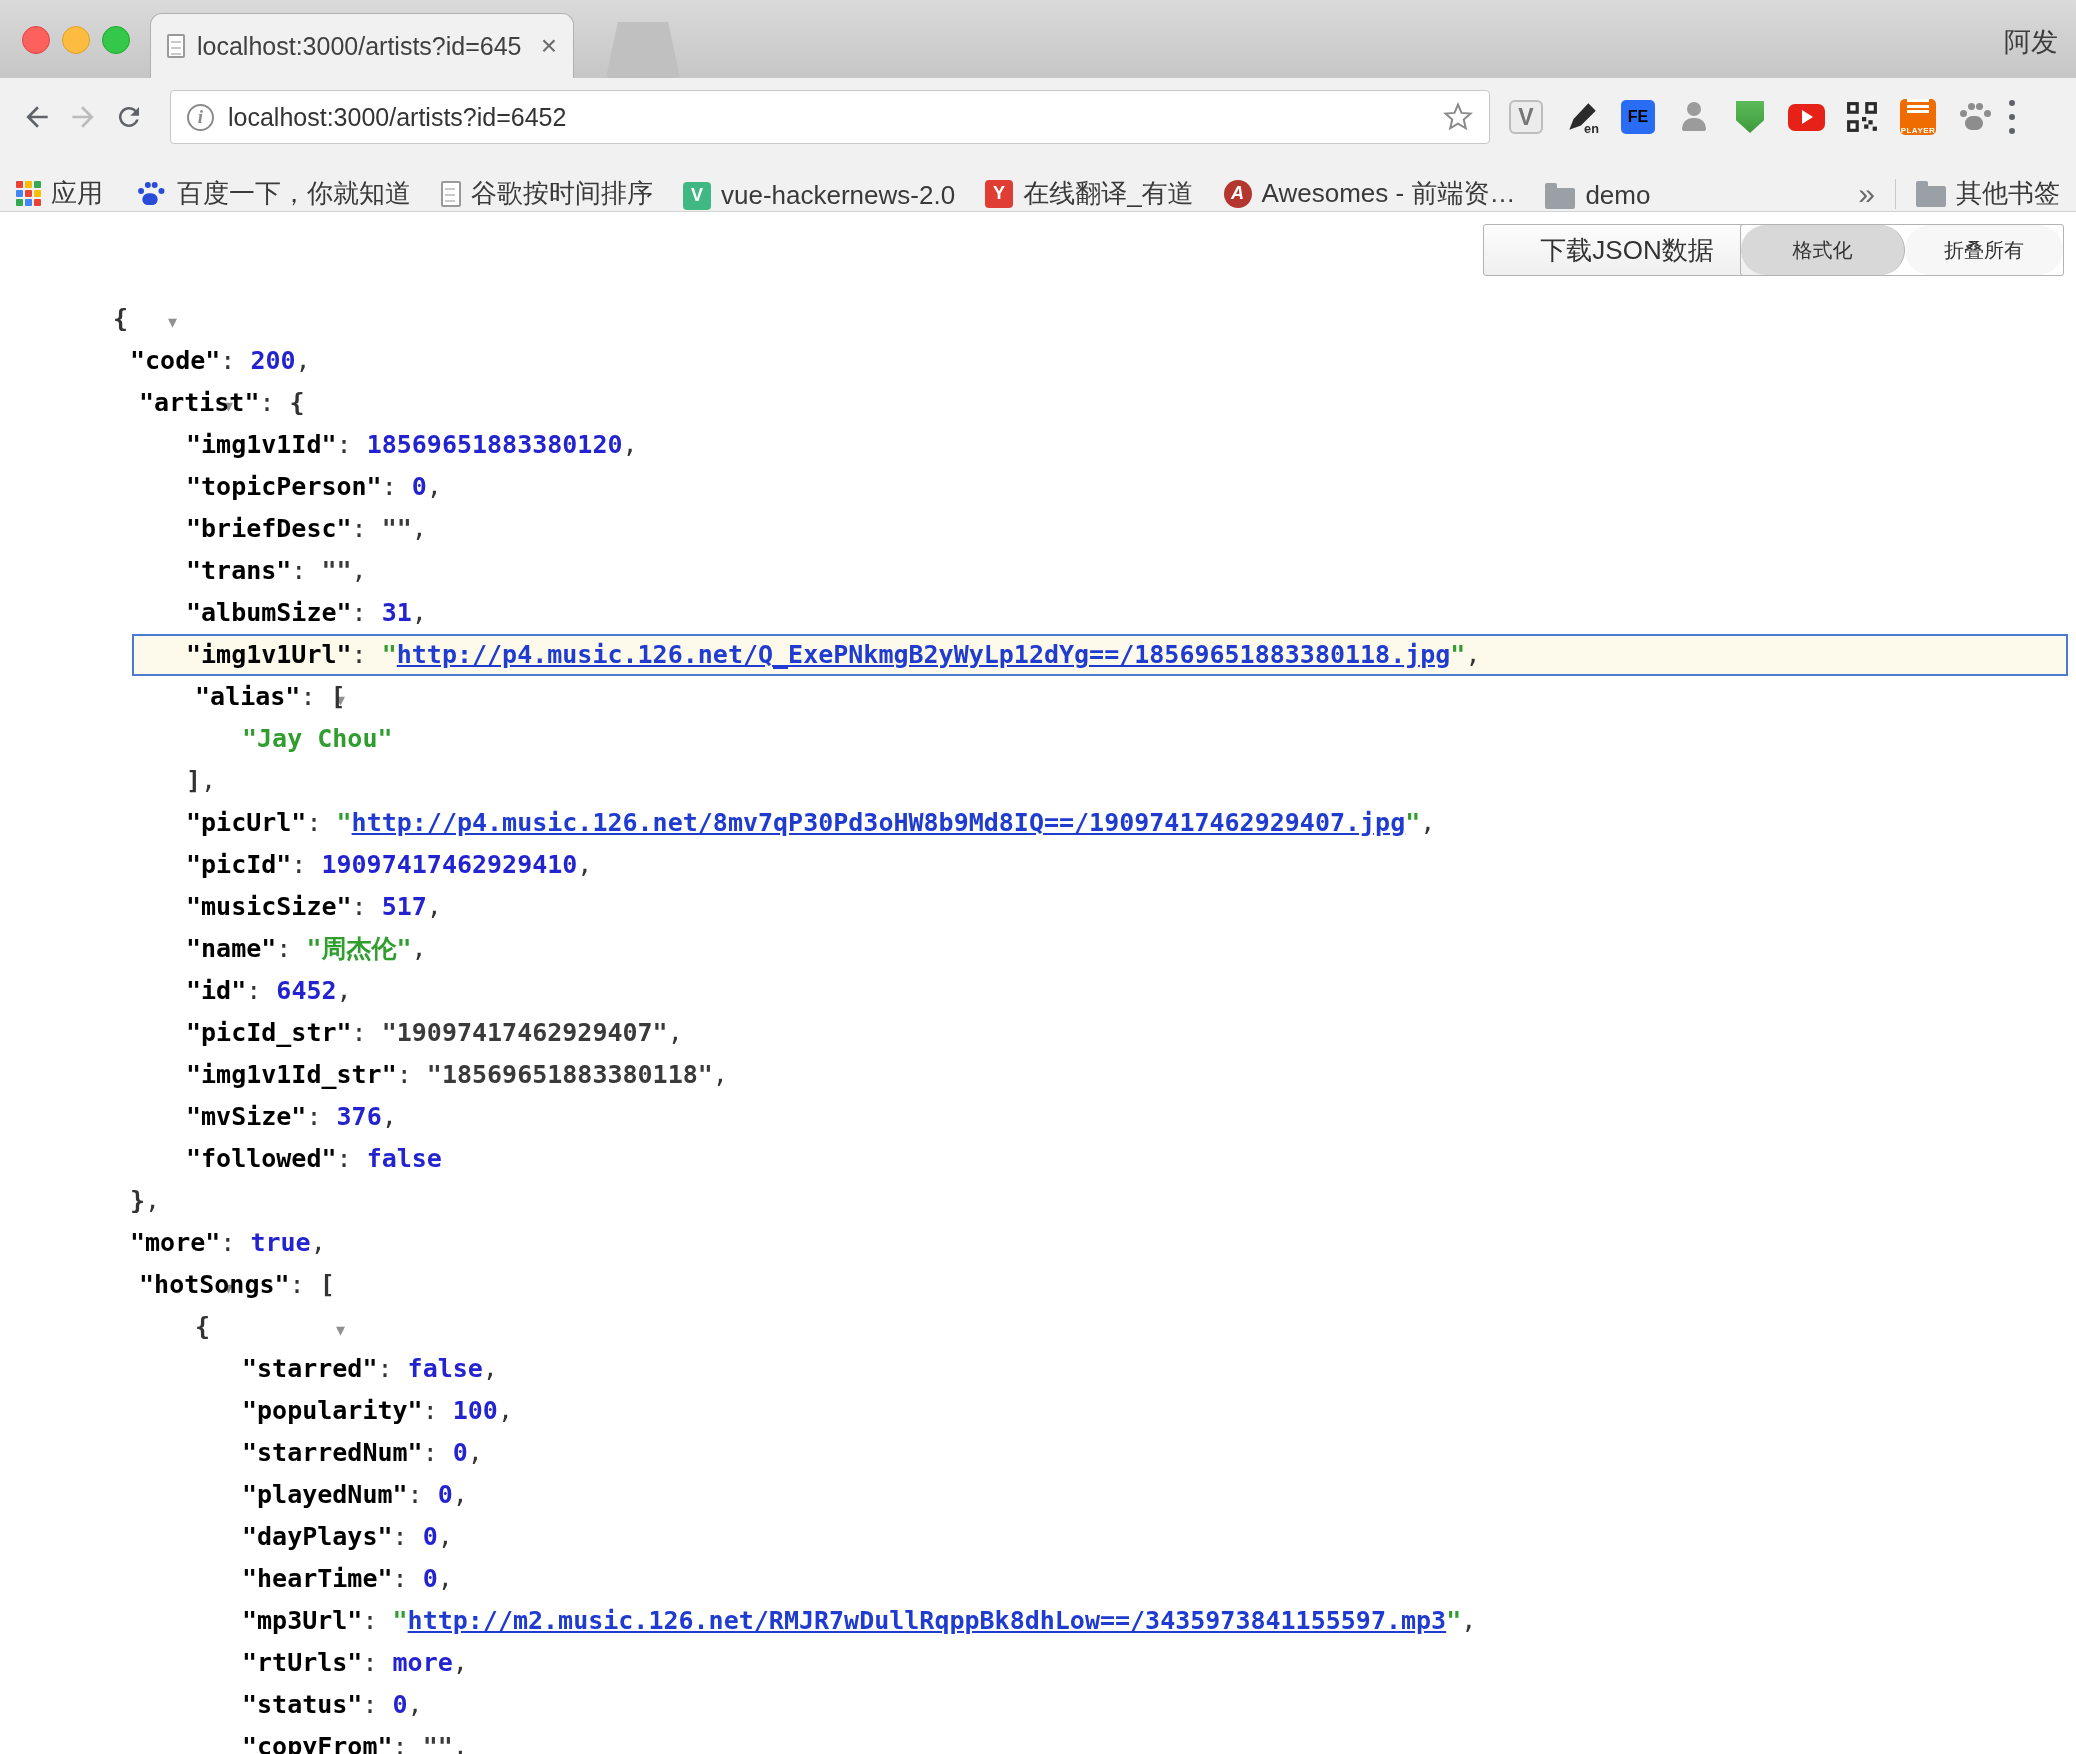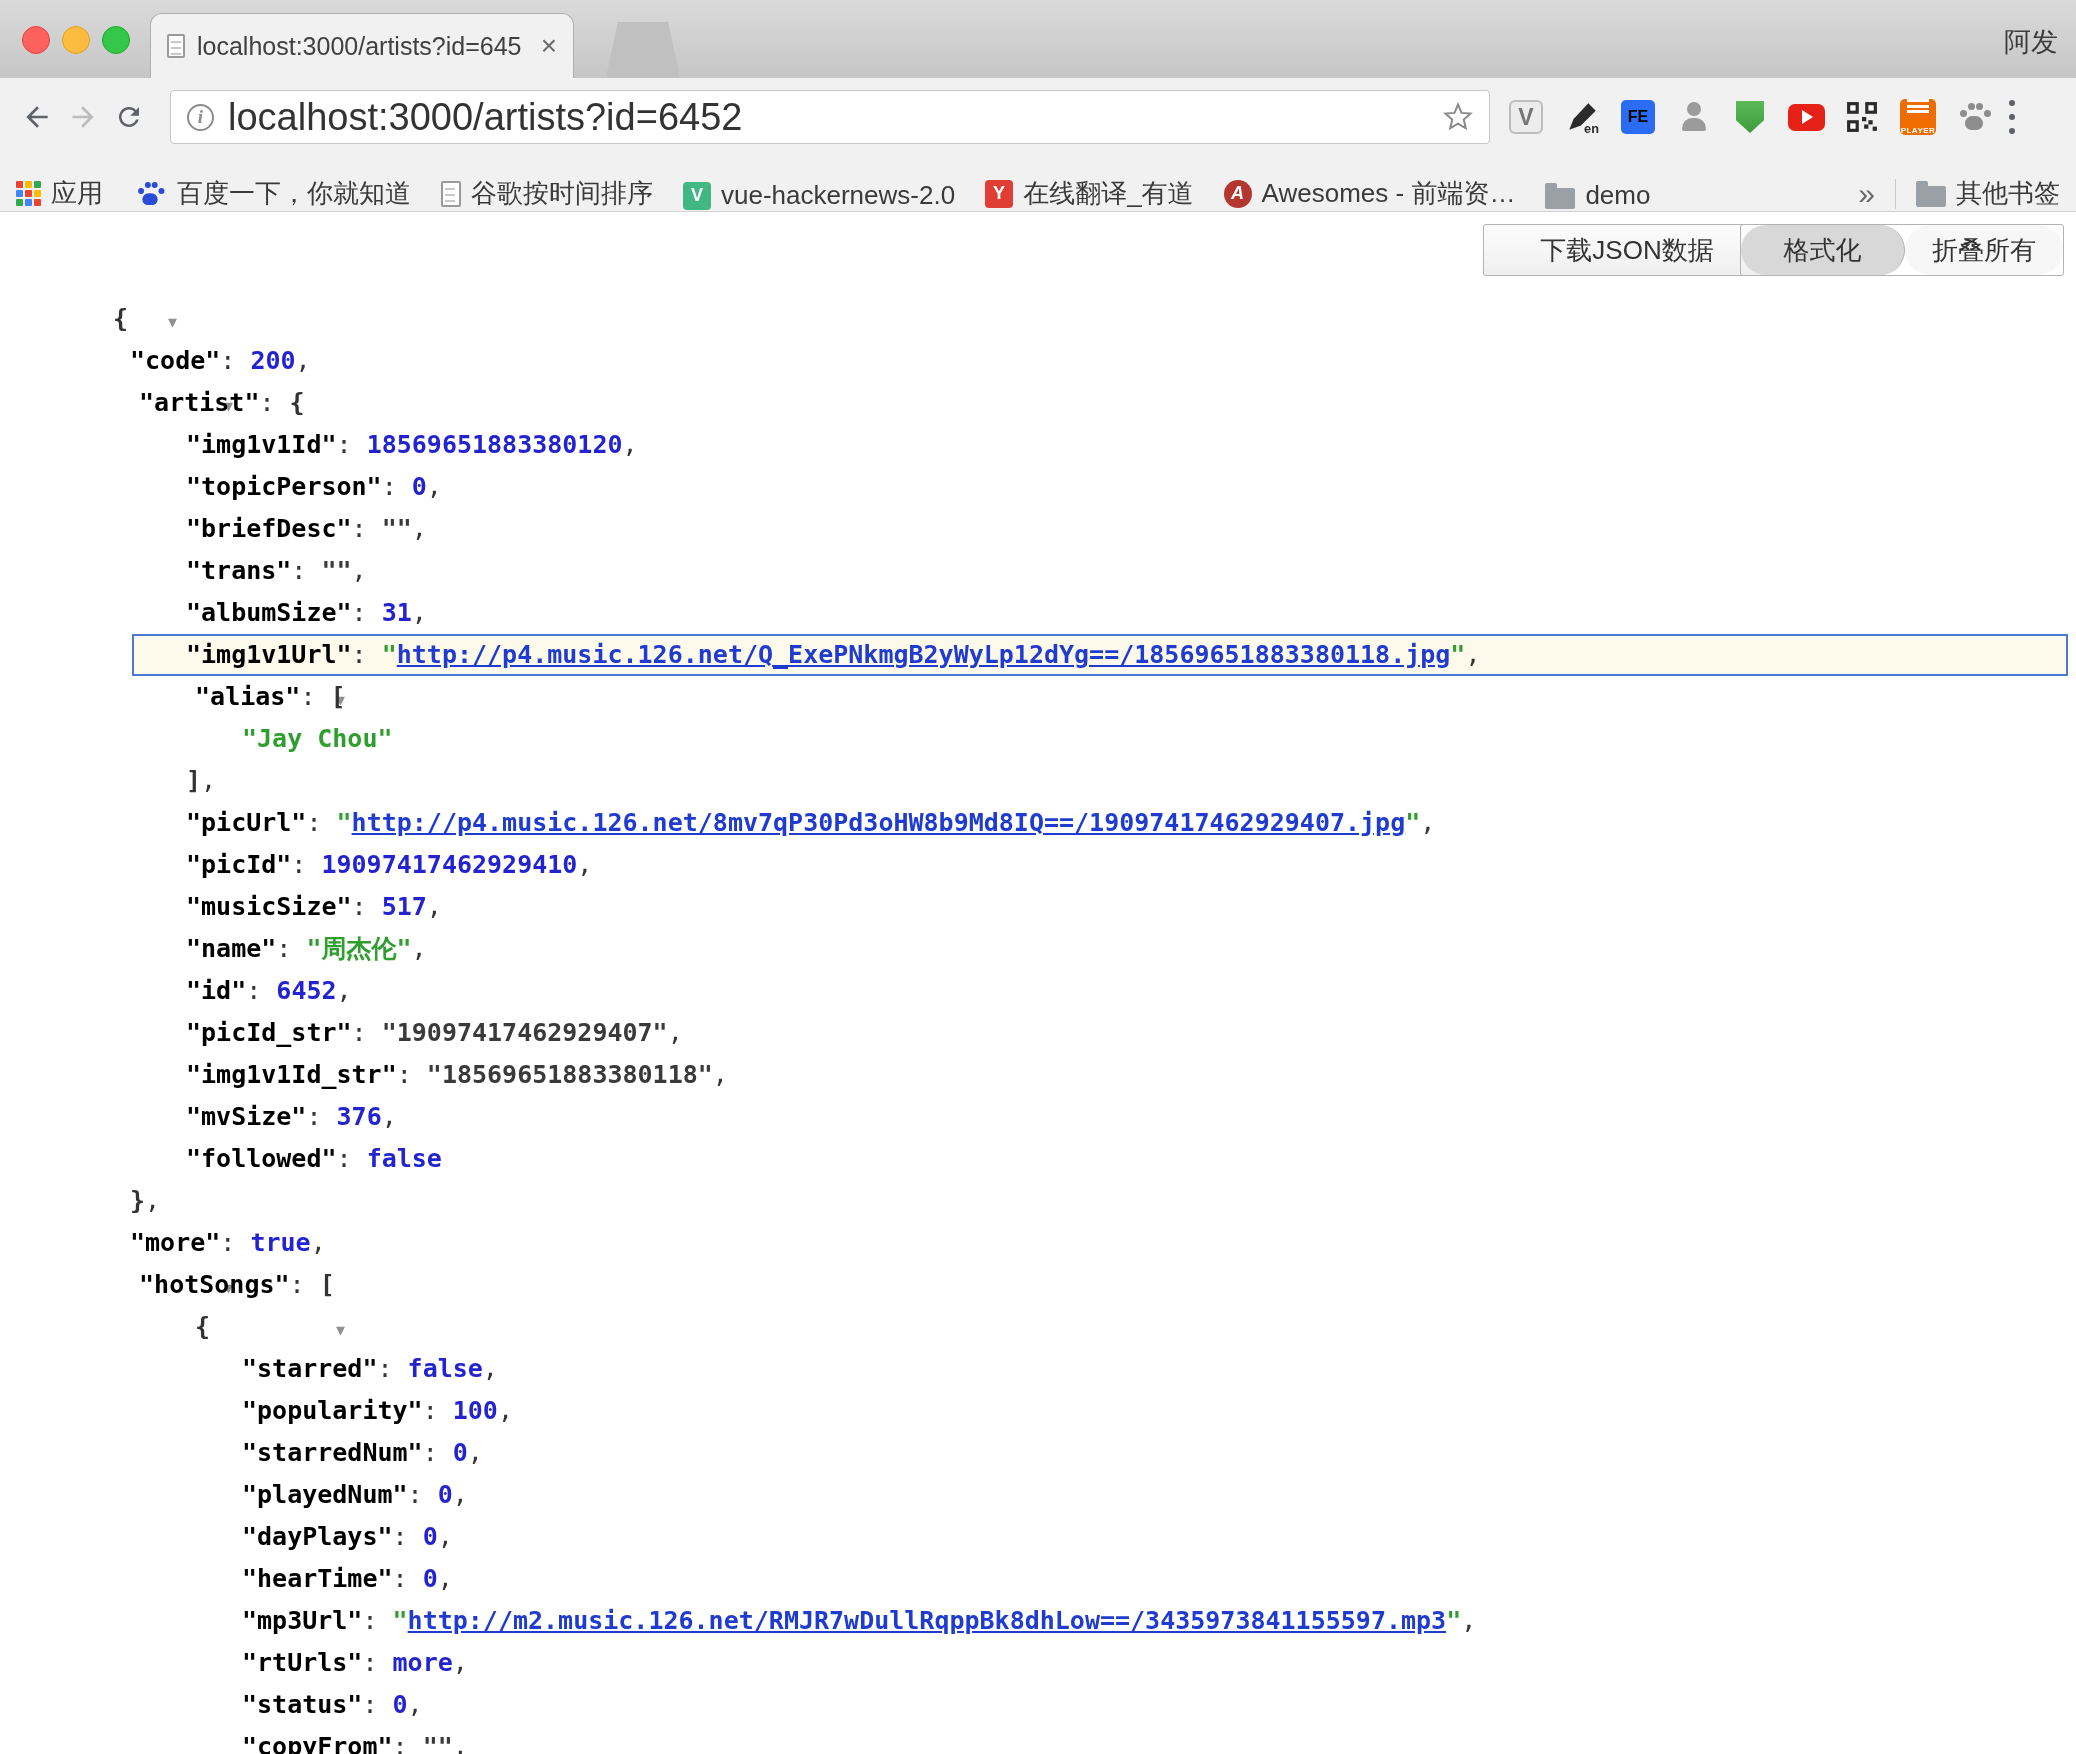--- a/index.html
+++ b/index.html
@@ -29,21 +29,21 @@
 
   
   .toolbar { height:78px; background:#f1f1f1; display:flex; align-items:center; padding:0 14px; }
   .navbtn { width:46px; height:56px; display:flex; align-items:center; justify-content:center; flex:none; }
   .omnibox { margin-left:18px; width:1320px; height:54px; background:#fff; border:1px solid #c8c8c8;
              border-radius:4px; display:flex; align-items:center; padding:0 16px; gap:14px; }
   .info-icon { width:27px; height:27px; border:2px solid #8b8b8b; border-radius:50%; color:#8b8b8b;
                font-family:"Liberation Serif",serif; font-style:italic; font-weight:bold; font-size:19px;
                display:flex; align-items:center; justify-content:center; flex:none; }
   .info-icon::after { content:"i"; }
-  .url-input { flex:1; border:none; outline:none; background:transparent; font-size:38px; color:#333;
+  .url-input { flex:1; border:none; outline:none; background:transparent; font-size:25px; color:#333;
                font-family:"Liberation Sans","DejaVu Sans",sans-serif; }
   .exts { display:flex; align-items:center; gap:16px; margin-left:16px; }
   .ext { width:40px; height:44px; display:flex; align-items:center; justify-content:center; flex:none; position:relative; }
   .vimicon { width:34px; height:34px; border:2px solid #bdbdbd; border-radius:6px; background:#ececec;
              color:#757575; font-weight:bold; font-size:23px; display:flex; align-items:center; justify-content:center; }
   .fe-badge { width:34px; height:34px; background:#2a6df4; border-radius:5px; color:#000000; font-weight:bold;
               font-size:16px; display:flex; align-items:center; justify-content:center; }
   .personicon { width:34px; height:34px; position:relative; }
   .personicon::before { content:""; position:absolute; left:10px; top:2px; width:14px; height:14px;
               border-radius:50%; background:#9b9b9b; }
@@ -95,21 +95,21 @@
   .chevron { font-size:30px; color:#6a6a6a; }
   .vdivider { width:1px; height:30px; background:#c8c8c8; }
 
   
   .page { position:relative; height:1541px; background:#fff; }
   .btn { position:absolute; height:52px; border:1px solid #b3b3b3; border-radius:3px;
          display:flex; align-items:center; justify-content:center; font-size:26px; color:#333; }
   .btn-download { left:1483px; top:12px; width:288px; background:linear-gradient(#fdfdfd,#efefef); }
   .seg { position:absolute; left:1740px; top:12px; height:52px; display:flex; border:1px solid #b3b3b3;
          border-radius:3px; overflow:hidden; }
-  .segbtn { height:100%; display:flex; align-items:center; justify-content:center; font-size:26px; color:#333;border-radius:25px; }
+  .segbtn { height:100%; display:flex; align-items:center; justify-content:center; font-size:20px; color:#333;border-radius:25px; }
   .seg-format { width:164px; background:#d8d8d8; border-right:1px solid #b3b3b3; }
   .seg-collapse { width:158px; background:#f7f7f7; }
 
   
   .jsonwrap { padding-top:86px; }
   .jrow { position:relative; height:42px; line-height:42px; white-space:nowrap;
           font-family:"DejaVu Sans Mono","Liberation Mono",monospace; font-size:25px; font-weight:bold; }
   .jrow > span, .jrow > a { position:relative; }
   .lv0 { padding-left:104px; } .lv1 { padding-left:130px; }
   .lv2 { padding-left:186px; } .lv3 { padding-left:242px; }

